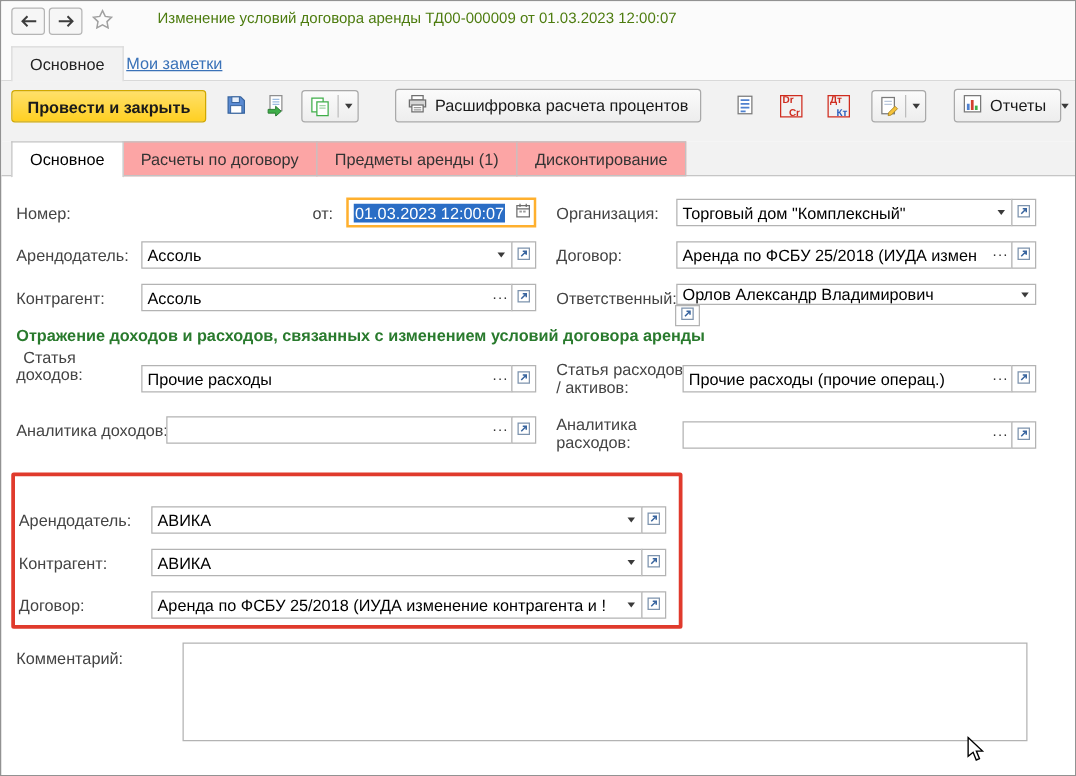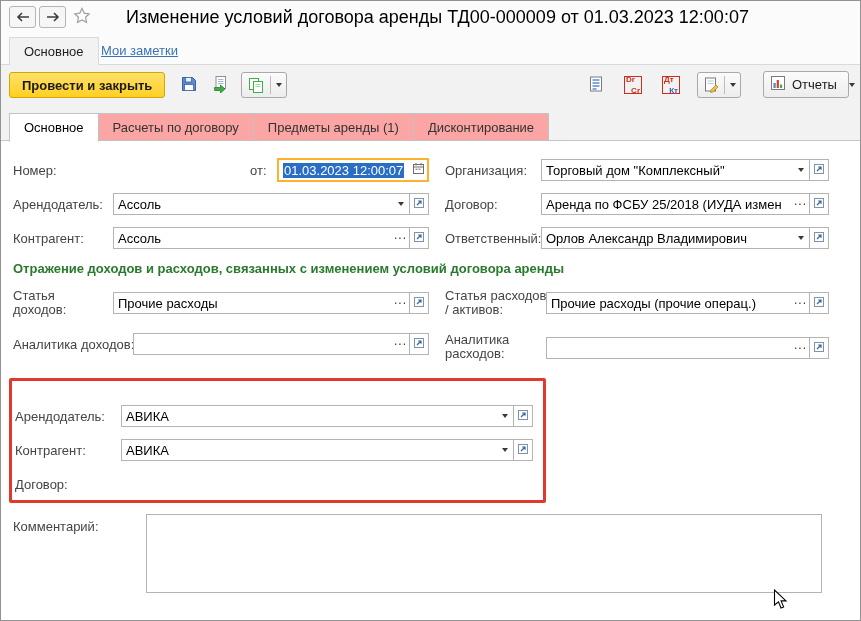--- a/index.html
+++ b/index.html
@@ -9,21 +9,21 @@
   .abs { position:absolute; }
 
   
   .hdr-zone { left:0; top:0; width:859px; height:63px; background:#fbfbfb; }
   .hdr-line { left:0; top:63px; width:859px; height:1px; background:#d9d9d9; }
   .toolbar-zone { left:0; top:64px; width:859px; height:48px; background:#f2f2f2; }
   .tabstrip { left:0; top:112px; width:859px; height:28px; background:#f2f2f2; border-bottom:1px solid #c6c6c6; display:flex; padding-left:8px; }
 
   
   .navbtn { width:27px; height:22px; border:1px solid #b5b5b5; border-radius:3px; background:#f6f6f6; display:flex; align-items:center; justify-content:center; cursor:pointer; }
-  .title { font-size:18px; color:#000000; white-space:nowrap; }
+  .title { font-size:12px; color:#4d7c0f; white-space:nowrap; }
   .chip { height:28px; padding:0 14px; background:#f2f2f2; border:1px solid #d9d9d9; border-bottom:none; display:flex; align-items:center; z-index:2; }
   .link { color:#3a72b8; text-decoration:underline; cursor:pointer; }
 
   
   .ybtn { height:26px; padding:0 12px; background:linear-gradient(#ffe06a,#ffd022); border:1px solid #d0a800; border-radius:3px; font-weight:bold; color:#1a1a1a; display:flex; align-items:center; cursor:pointer; }
   .tbtn { height:27px; padding:0 9px; background:linear-gradient(#fbfbfb,#ededed); border:1px solid #a9a9a9; border-radius:3px; display:flex; align-items:center; gap:6px; cursor:pointer; color:#1a1a1a; }
   .ibtn { width:24px; height:24px; display:flex; align-items:center; justify-content:center; cursor:pointer; }
   .split { height:26px; background:linear-gradient(#fbfbfb,#ededed); border:1px solid #a9a9a9; border-radius:3px; display:flex; align-items:center; cursor:pointer; }
   .split .sep { width:1px; height:18px; background:#bdbdbd; }
   .caret { width:0; height:0; border-left:3.5px solid transparent; border-right:3.5px solid transparent; border-top:4.5px solid #3a3a3a; }
@@ -118,20 +118,30 @@
           <line x1="8.5" y1="8.5" x2="13.5" y2="8.5" stroke="#9fd3a4"></line>
           <line x1="8.5" y1="10.5" x2="13.5" y2="10.5" stroke="#9fd3a4"></line>
         </svg>
       </span>
     <span class="sep"></span>
     <span class="caret-cell">
         <span class="caret"></span>
       </span>
   </div>
 
+  <div class="abs tbtn" style="left:315px; top:70px; width:245px;">
+    <span><svg width="16" height="16" viewBox="0 0 16 16">
+          <rect x="3.5" y="1.5" width="9" height="3.5" fill="#fff" stroke="#6e6e6e"></rect>
+          <rect x="1.5" y="5" width="13" height="5.5" fill="#d6d6d6" stroke="#6e6e6e"></rect>
+          <rect x="3.5" y="9" width="9" height="5.5" fill="#fff" stroke="#6e6e6e"></rect>
+          <line x1="5" y1="11" x2="11" y2="11" stroke="#9a9a9a"></line>
+          <line x1="5" y1="12.8" x2="11" y2="12.8" stroke="#9a9a9a"></line>
+        </svg></span>
+    <span>Расшифровка расчета процентов</span>
+  </div>
 
   <div class="abs ibtn" style="left:583px; top:72px;">
     <span><svg width="18" height="18" viewBox="0 0 18 18">
           <rect x="3.5" y="2" width="11" height="14" fill="#fff" stroke="#7a7a7a"></rect>
           <line x1="5.5" y1="5" x2="12.5" y2="5" stroke="#4f81cf" stroke-width="1.4"></line>
           <line x1="5.5" y1="8" x2="12.5" y2="8" stroke="#4f81cf" stroke-width="1.4"></line>
           <line x1="5.5" y1="11" x2="12.5" y2="11" stroke="#4f81cf" stroke-width="1.4"></line>
           <line x1="5.5" y1="14" x2="9.5" y2="14" stroke="#4f81cf" stroke-width="1.4"></line>
         </svg></span>
   </div>
@@ -271,38 +281,38 @@
     </div>
     <div class="openbtn">
         <span><svg width="12" height="12" viewBox="0 0 12 12">
             <rect x="1.5" y="1.5" width="9" height="9" fill="#fff" stroke="#7d93ad"></rect>
             <path d="M4 8 L8 4 M5.2 4 H8 V6.8" stroke="#39659f" stroke-width="1.2" fill="none"></path>
           </svg></span>
       </div>
   </div>
 
   <div class="lbl" style="left:444px; top:230px;">Ответственный:</div>
-  <div class="fgroup" style="left:540px; top:226px; width:288px;">
+  <div class="fgroup" style="left:540px; top:226px; width:288px;flex-direction:column;">
     <div class="fbox">
       <div class="ftext">Орлов Александр Владимирович</div>
       <div class="fbtn">
           <span class="caret"></span>
         </div>
     </div>
     <div class="openbtn">
         <span><svg width="12" height="12" viewBox="0 0 12 12">
             <rect x="1.5" y="1.5" width="9" height="9" fill="#fff" stroke="#7d93ad"></rect>
             <path d="M4 8 L8 4 M5.2 4 H8 V6.8" stroke="#39659f" stroke-width="1.2" fill="none"></path>
           </svg></span>
       </div>
   </div>
 
   <div class="ghead" style="left:12px; top:260px;">Отражение доходов и расходов, связанных с изменением условий договора аренды</div>
 
-  <div class="lbl lbl2" style="left:12px; top:288px;">
+  <div class="lbl lbl2" style="left:12px; top:278px;text-align:center;">
     <div>Статья</div>
     <div>доходов:</div>
   </div>
   <div class="fgroup" style="left:112px; top:291px; width:316px;">
     <div class="fbox">
       <div class="ftext">Прочие расходы</div>
       <div class="fbtn">
           <span class="dots"></span>
         </div>
     </div>
@@ -395,20 +405,34 @@
     </div>
     <div class="openbtn">
         <span><svg width="12" height="12" viewBox="0 0 12 12">
             <rect x="1.5" y="1.5" width="9" height="9" fill="#fff" stroke="#7d93ad"></rect>
             <path d="M4 8 L8 4 M5.2 4 H8 V6.8" stroke="#39659f" stroke-width="1.2" fill="none"></path>
           </svg></span>
       </div>
   </div>
 
   <div class="lbl" style="left:14px; top:476px;">Договор:</div>
+  <div class="fgroup" style="left:120px; top:472px; width:412px;">
+    <div class="fbox">
+      <div class="ftext">Аренда по ФСБУ 25/2018 (ИУДА  изменение контрагента и !</div>
+      <div class="fbtn">
+          <span class="caret"></span>
+        </div>
+    </div>
+    <div class="openbtn">
+        <span><svg width="12" height="12" viewBox="0 0 12 12">
+            <rect x="1.5" y="1.5" width="9" height="9" fill="#fff" stroke="#7d93ad"></rect>
+            <path d="M4 8 L8 4 M5.2 4 H8 V6.8" stroke="#39659f" stroke-width="1.2" fill="none"></path>
+          </svg></span>
+      </div>
+  </div>
 
   <div class="annot" style="left:8px; top:377px; width:537px; height:125px;"></div>
 
   <div class="lbl" style="left:12px; top:518px;">Комментарий:</div>
   <textarea class="comment" style="left: 145px; top: 513px; width: 676px; height: 79px;"></textarea>
 
   <div class="cursor" style="left:772px; top:588px;">
     <svg width="15" height="21" viewBox="0 0 15 21">
         <path d="M1.5 1 L1.5 16 L5.5 12.8 L8 19 L10.6 17.9 L8.1 11.9 L13 11.9 Z" fill="#fff" stroke="#000" stroke-width="1.1"></path>
       </svg>

